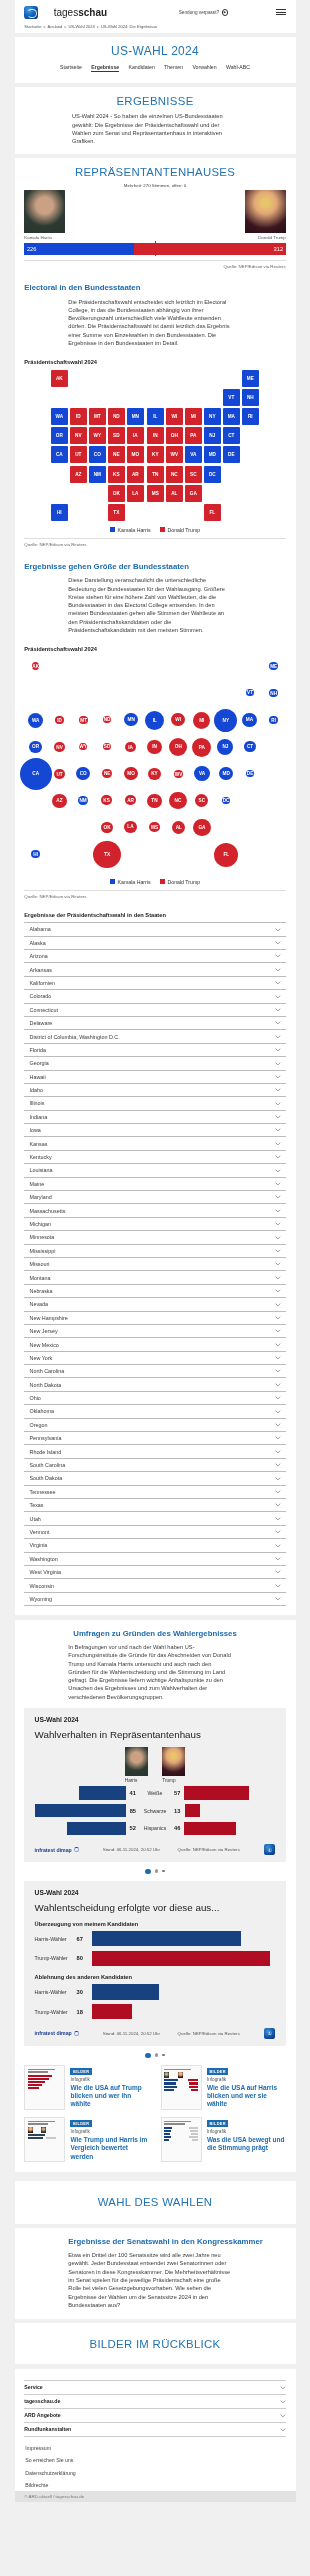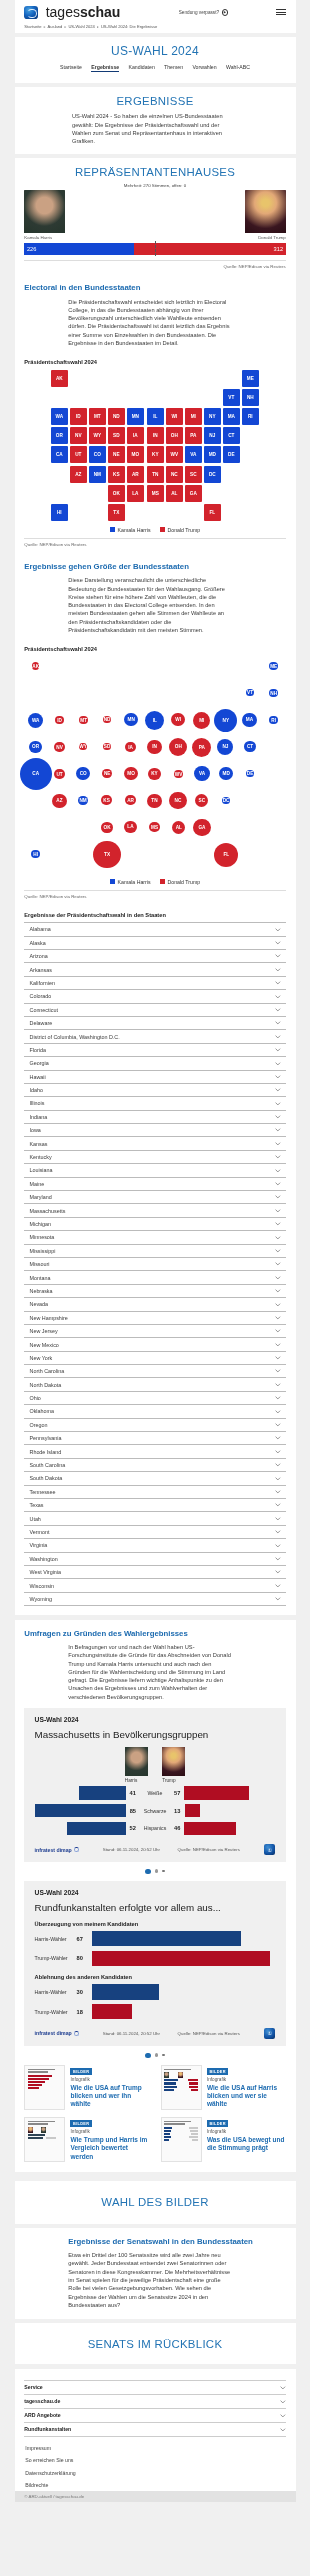--- a/index.html
+++ b/index.html
@@ -8,21 +8,21 @@
   #page { position:relative; width:310px; height:2576px; background:#f0f0f0; margin:0 auto; overflow:hidden; }
   .col { margin:0 14.5px; }
   .white { background:#ffffff; }
   .gap { height:4.1px; }
 
   
   .hdr { padding:3.6px 9.8px 0 9.8px; }
   .hdr-row { display:flex; align-items:center; height:17.6px; }
   .logo-sq { width:13.4px; height:13.4px; border-radius:3.1px; background:radial-gradient(circle at 35% 30%, #4aa3e0 0%, #1565c0 45%, #072e6e 100%); position:relative; flex:0 0 auto; }
   .logo-sq:after { content:""; position:absolute; left:3.1px; top:3.1px; width:7.2px; height:7.2px; border-radius:50%; border:1px solid #dfeefc; border-left-color:transparent; }
-  .logo-txt { font-size:14px; margin-left:8px; color:#222; }
+  .logo-txt { font-size:10px; margin-left:16px; color:#222; }
   .logo-txt b { font-weight:bold; }
   .sendung { margin-left:auto; margin-right:48px; font-size:4.7px; color:#444; display:flex; align-items:center; gap:2.6px; }
   .play-ic { width:6.7px; height:6.7px; border:0.7px solid #333; border-radius:50%; display:inline-flex; align-items:center; justify-content:center; font-size:3.1px; color:#333; }
   .burger { width:9.3px; height:6.2px; display:flex; flex-direction:column; justify-content:space-between; cursor:pointer; }
   .burger span { display:block; height:1px; background:#333; }
   .crumbs { font-size:4.1px; color:#555; padding:3.1px 0 4.1px 0; }
   .crumbs a { color:#555; text-decoration:none; }
   .crumbs .sep { margin:0 2.1px; color:#888; font-size:3.6px; }
 
   .ttl-blk { text-align:center; padding:6.2px 0 5.2px 0; }
@@ -635,26 +635,26 @@
           <svg class="chev" viewBox="0 0 12 8">
             <path d="M1 1.5l5 5 5-5" fill="none" stroke="#555" stroke-width="1.4"></path>
           </svg>
         </div>
       </div>
   </div>
 
   <div class="gap"></div>
 
   <div class="col white" style="padding:9.3px 9.8px 10.3px 9.8px;">
-    <h3 class="sub" style="">Umfragen zu Gründen des Wahlergebnisses</h3>
+    <h3 class="sub" style="text-align:center;">Umfragen zu Gründen des Wahlergebnisses</h3>
     <div class="txt-col" style="margin-left:44px; margin-right:0;">In Befragungen vor und nach der Wahl haben US-Forschungsinstitute die Gründe für das Abschneiden von Donald Trump und Kamala Harris untersucht und auch nach den Gründen für die Wahlentscheidung und die Stimmung im Land gefragt. Die Ergebnisse liefern wichtige Anhaltspunkte zu den Ursachen des Ergebnisses und zum Wahlverhalten der verschiedenen Bevölkerungsgruppen.</div>
 
     <div class="card">
       <div class="kick">US-Wahl 2024</div>
-      <div class="card-title">Massachusetts in Bevölkerungsgruppen</div>
+      <div class="card-title">Wahlverhalten in Repräsentantenhaus</div>
       <div class="duo">
         <div class="dcol">
           <div class="dport ph-harris"></div>
           <div class="dname">Harris</div>
         </div>
         <div class="dcol">
           <div class="dport ph-trump"></div>
           <div class="dname">Trump</div>
         </div>
       </div>
@@ -712,21 +712,21 @@
       </div>
     </div>
     <div class="dots">
       <span class="dot d1"></span>
       <span class="dot d2"></span>
       <span class="dot d3"></span>
     </div>
 
     <div class="card">
       <div class="kick">US-Wahl 2024</div>
-      <div class="card-title">Rundfunkanstalten erfolgte vor allem aus...</div>
+      <div class="card-title">Wahlentscheidung erfolgte vor diese aus...</div>
       <div id="reason-groups">
           <div class="grp-lbl">Überzeugung von meinem Kandidaten</div>
           <div class="rbar-row">
      <span class="rlbl">Harris-Wähler</span>
      <span class="rnum">67</span>
      <div class="rbar" style="width:149px;background:#17417f"></div>
    </div>
           <div class="rbar-row">
      <span class="rlbl">Trump-Wähler</span>
      <span class="rnum">80</span>
@@ -882,34 +882,34 @@
    </div>
       </div>
   </div>
 
   <div class="gap"></div>
 
 
   <div class="gap"></div>
 
   <div class="col white" style="padding:15.5px 9.8px 15.5px 9.8px;">
-    <div class="sect-title">WAHL DES BILDER</div>
+    <div class="sect-title">WAHL DES WAHLEN</div>
   </div>
 
   <div class="gap"></div>
 
   <div class="col white" style="padding:9.3px 9.8px 10.3px 9.8px;">
-    <h3 class="sub" style="margin-left:44px;">Ergebnisse der Senatswahl in den Bundesstaaten</h3>
+    <h3 class="sub" style="margin-left:44px;">Ergebnisse der Senatswahl in den Kongresskammer</h3>
     <div class="txt-col" style="margin-left:44px; margin-right:0;">Etwa ein Drittel der 100 Senatssitze wird alle zwei Jahre neu gewählt. Jeder Bundesstaat entsendet zwei Senatorinnen oder Senatoren in diese Kongresskammer. Die Mehrheitsverhältnisse im Senat spielen für die jeweilige Präsidentschaft eine große Rolle bei vielen Gesetzgebungsvorhaben. Wie sehen die Ergebnisse der Wahlen um die Senatssitze 2024 in den Bundesstaaten aus?</div>
   </div>
 
   <div class="gap"></div>
 
   <div class="col white" style="padding:14.5px 9.8px 14.5px 9.8px;">
-    <div class="sect-title">SENATS IM RÜCKBLICK</div>
+    <div class="sect-title">BILDER IM RÜCKBLICK</div>
   </div>
 
   <div class="gap"></div>
 
   <div class="col white" style="padding:11.4px 9.8px 0 9.8px;">
     <div class="ft-acc" id="ft-acc">
         <div class="ft-row">
           <span class="lbl">Service</span>
           <svg class="chev" viewBox="0 0 12 8">
             <path d="M1 1.5l5 5 5-5" fill="none" stroke="#555" stroke-width="1.4"></path>

